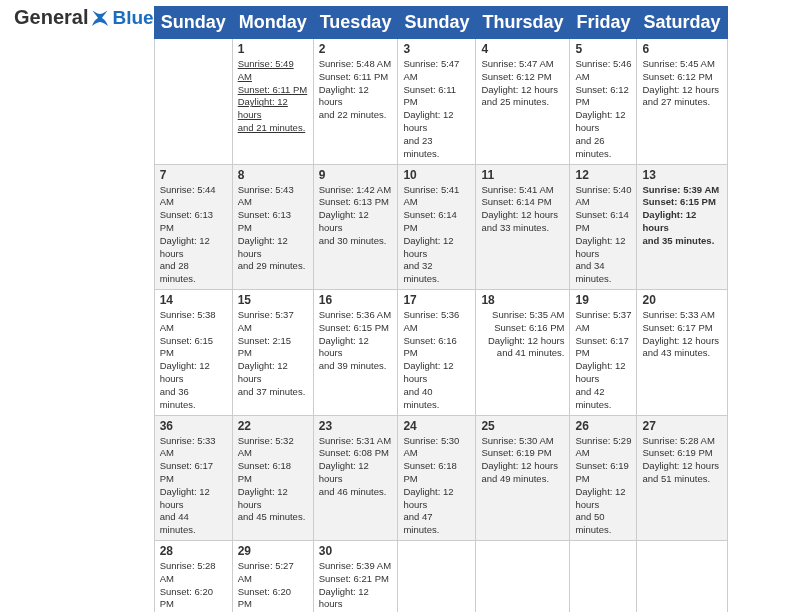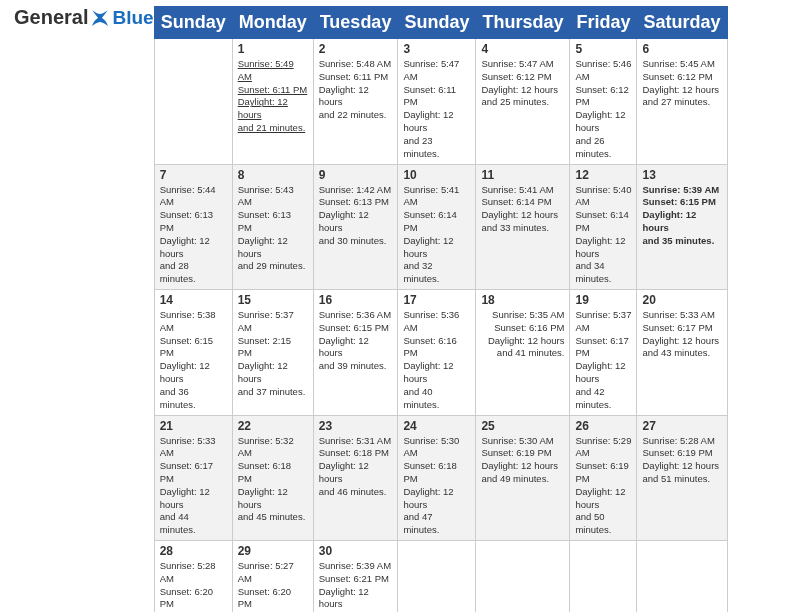--- a/index.html
+++ b/index.html
@@ -281,37 +281,37 @@
           <td>
             <span class="day-number">20</span>
             <div class="day-info" style="white-space: pre-line;">Sunrise: 5:33 AM
 Sunset: 6:17 PM
 Daylight: 12 hours
 and 43 minutes.</div>
           </td>
         </tr>
         <tr>
           <td>
-            <span class="day-number">21</span>
+            <span class="day-number">36</span>
             <div class="day-info" style="white-space: pre-line;">Sunrise: 5:33 AM
 Sunset: 6:17 PM
 Daylight: 12 hours
 and 44 minutes.</div>
           </td>
           <td>
             <span class="day-number">22</span>
             <div class="day-info" style="white-space: pre-line;">Sunrise: 5:32 AM
 Sunset: 6:18 PM
 Daylight: 12 hours
 and 45 minutes.</div>
           </td>
           <td>
             <span class="day-number">23</span>
             <div class="day-info" style="white-space: pre-line;">Sunrise: 5:31 AM
-Sunset: 6:18 PM
+Sunset: 6:08 PM
 Daylight: 12 hours
 and 46 minutes.</div>
           </td>
           <td>
             <span class="day-number">24</span>
             <div class="day-info" style="white-space: pre-line;">Sunrise: 5:30 AM
 Sunset: 6:18 PM
 Daylight: 12 hours
 and 47 minutes.</div>
           </td>

